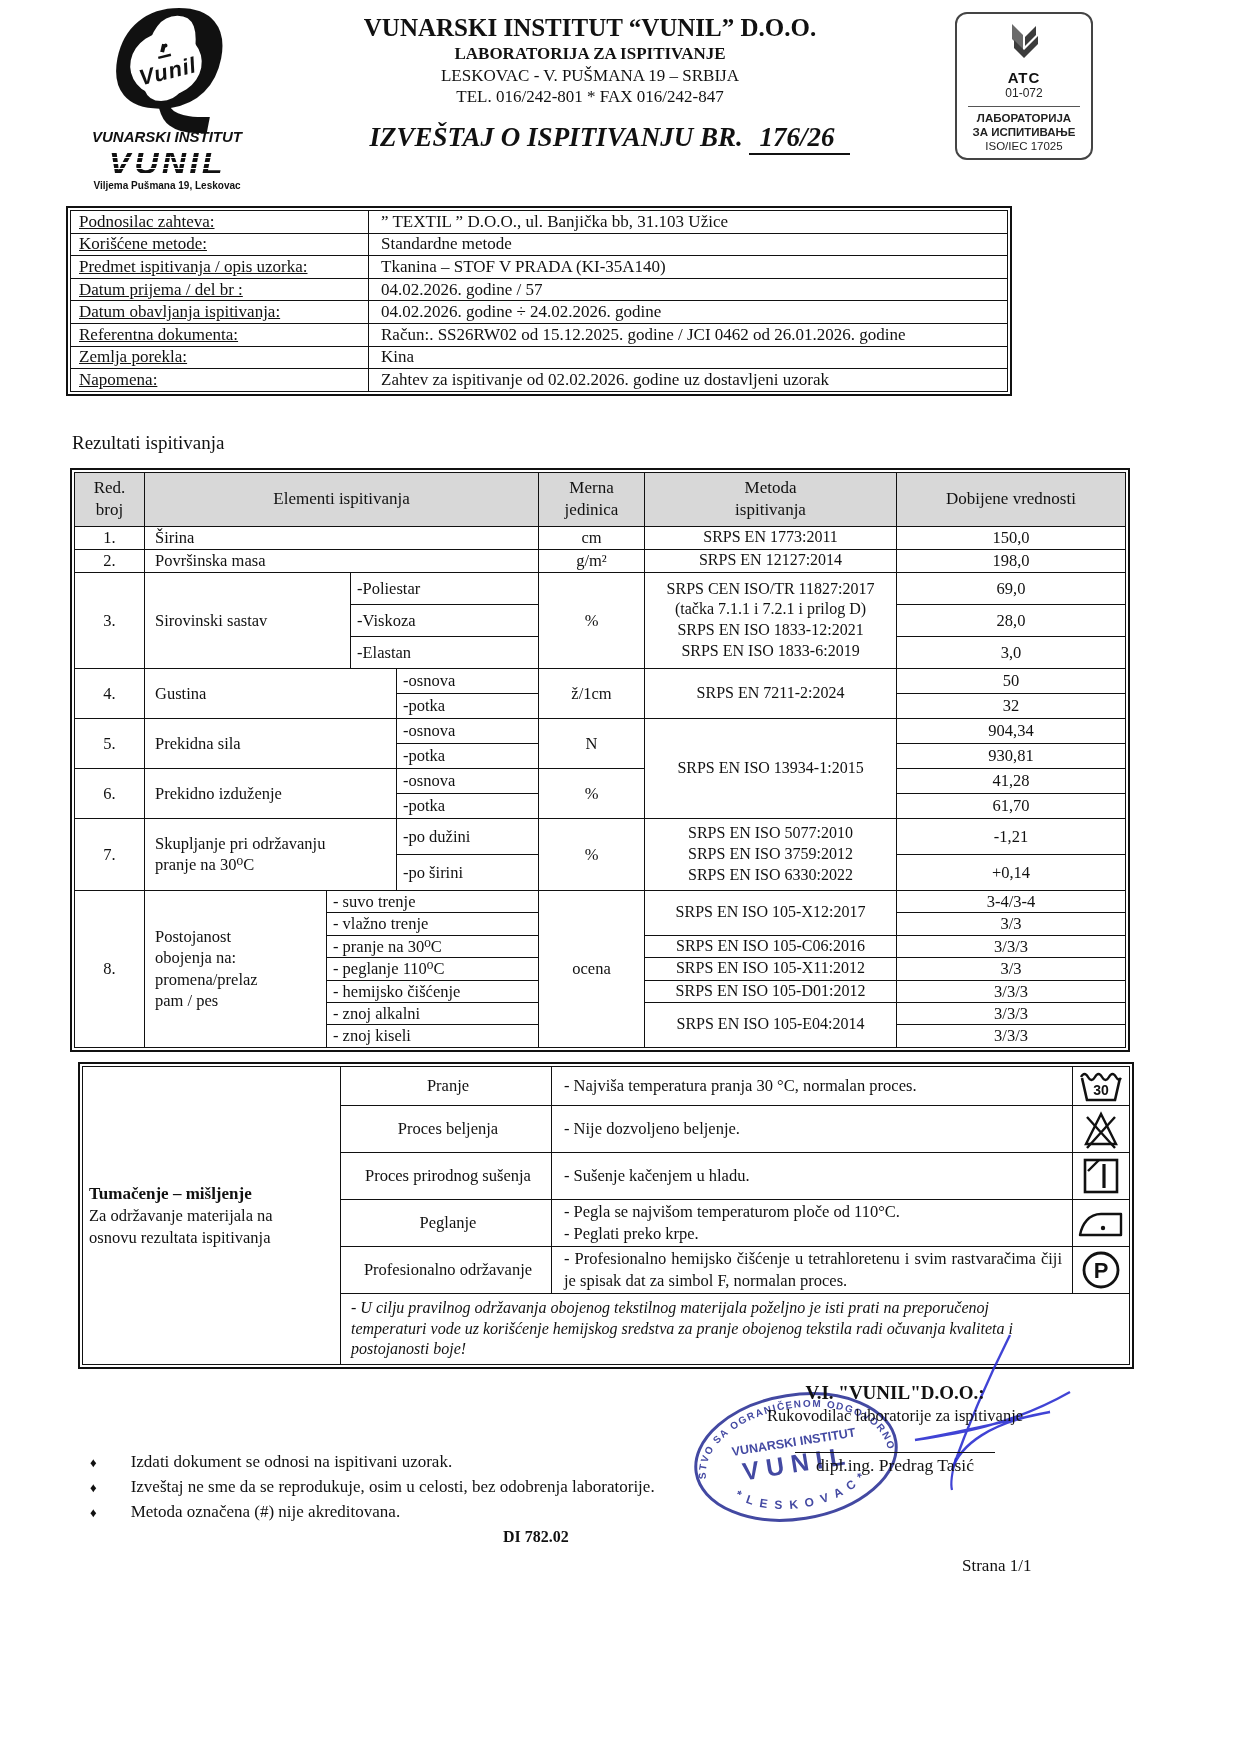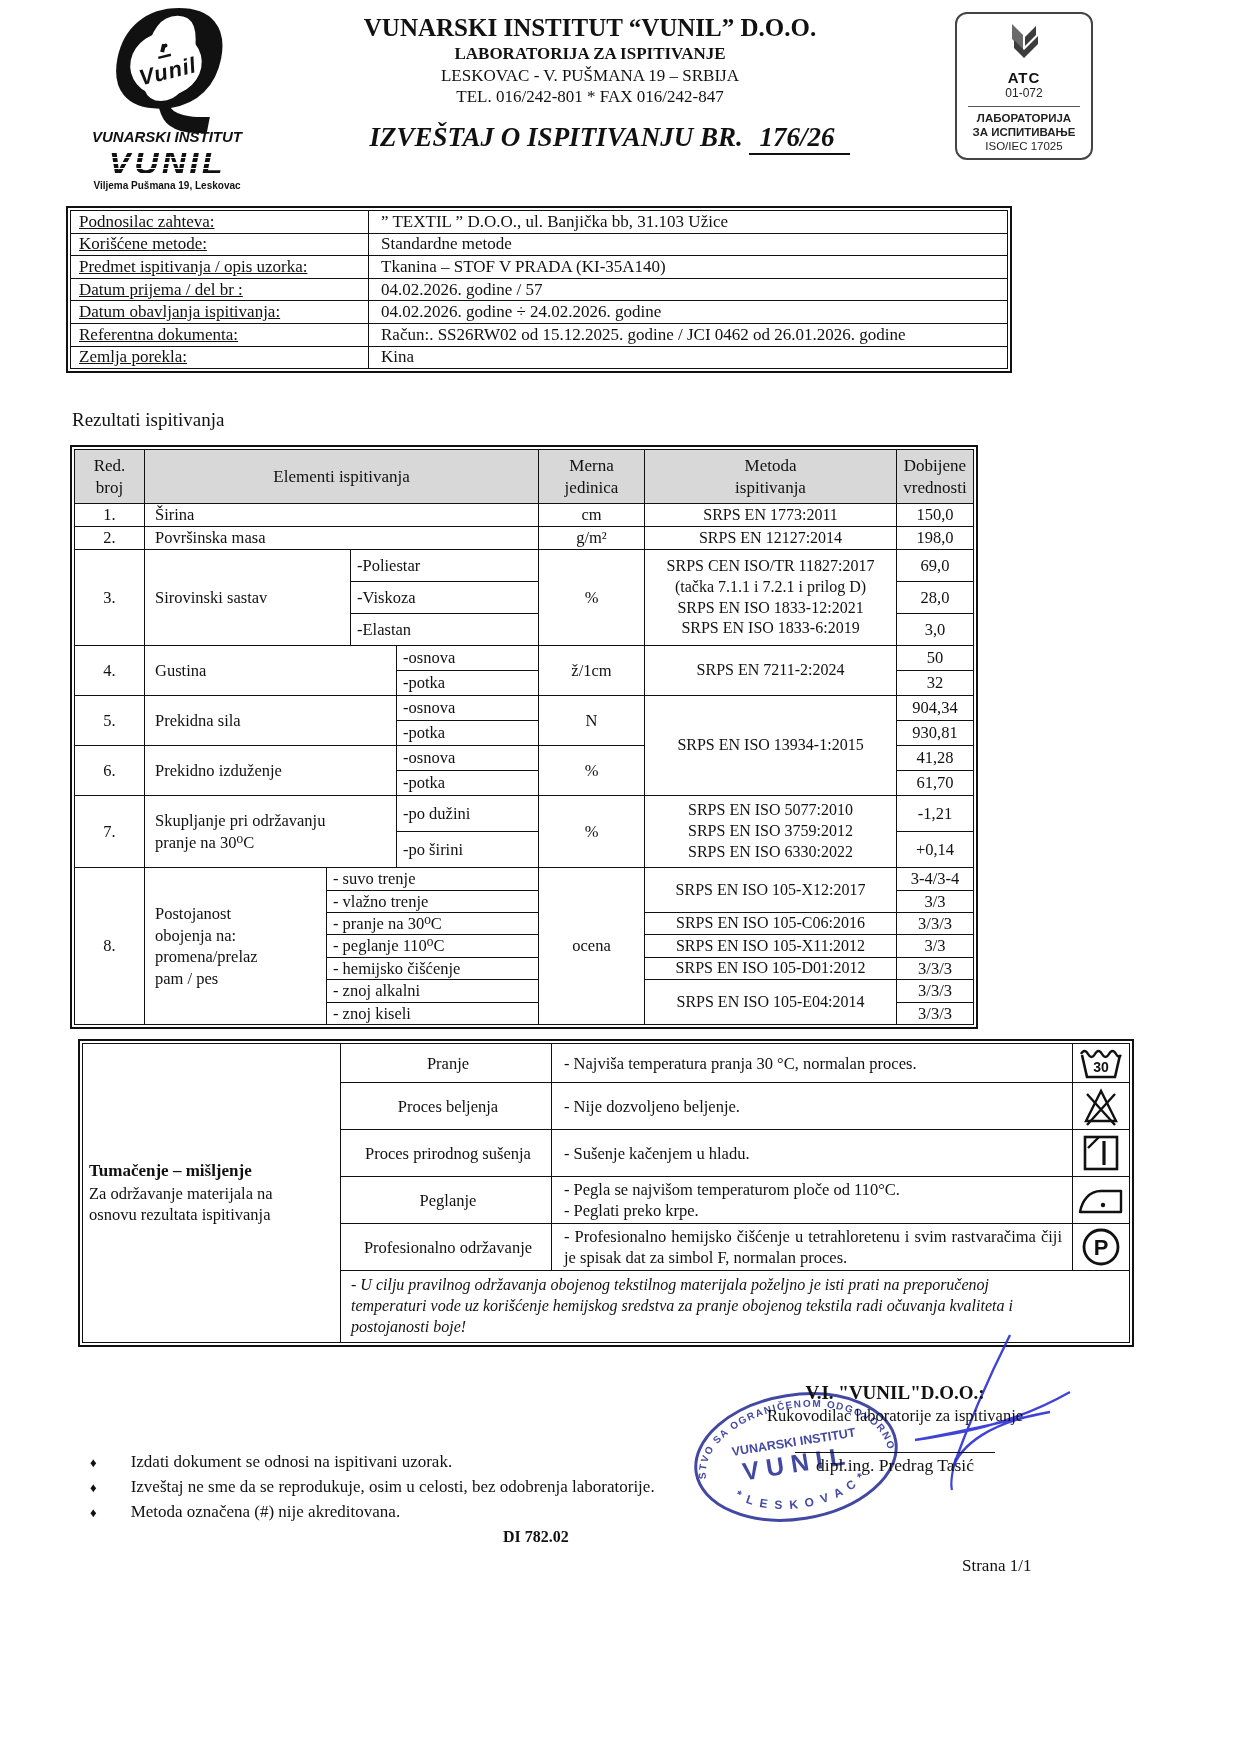--- a/index.html
+++ b/index.html
@@ -53,21 +53,21 @@
   .ln { display:block; }
 
   
   .infowrap { margin:18px 0 0 66px; width:946px; }
   .info td { height:22.6px; }
   .info .lb { padding-left:8px;text-decoration:underline; }
   .info .vl { padding-left:12px; }
 
   
   .sect { margin:36px 0 0 72px; font-size:19px; }
-  .reswrap { margin:14px 0 0 70px; width:908px; }
+  .reswrap { margin:14px 0 0 70px; width:1060px; }
   .res td { text-align:center; font-size:16.5px; line-height:1.3; }
   .res td.el { text-align:left; padding-left:10px; }
   .res td.sb { text-align:left; }
   .res .hd td { background:#d8d8d8; font-size:17px; height:54px; }
   .res .mt { font-size:16px; }
   .h23 td { height:23px; } .h32 td { height:32px; } .h25 td { height:25px; }
   .h36 td { height:36px; } .h21 td { height:21.5px; }
 
   
   .carewrap { margin:10px 0 0 78px; width:1056px; }
@@ -171,20 +171,24 @@
             <td class="lb">Datum obavljanja ispitivanja:</td>
             <td class="vl">04.02.2026. godine ÷ 24.02.2026. godine</td>
           </tr>
         <tr>
             <td class="lb">Referentna dokumenta:</td>
             <td class="vl">Račun:. SS26RW02 od 15.12.2025. godine  /  JCI 0462 od 26.01.2026. godine</td>
           </tr>
         <tr>
             <td class="lb">Zemlja porekla:</td>
             <td class="vl">Kina</td>
+          </tr>
+        <tr>
+            <td class="lb">Napomena:</td>
+            <td class="vl">Zahtev za ispitivanje od 02.02.2026. godine uz dostavljeni uzorak</td>
           </tr>
       </tbody>
     </table>
   </div>
 
   <div class="sect">Rezultati ispitivanja</div>
 
   <div class="dwrap reswrap">
     <table class="res">
       <colgroup>

